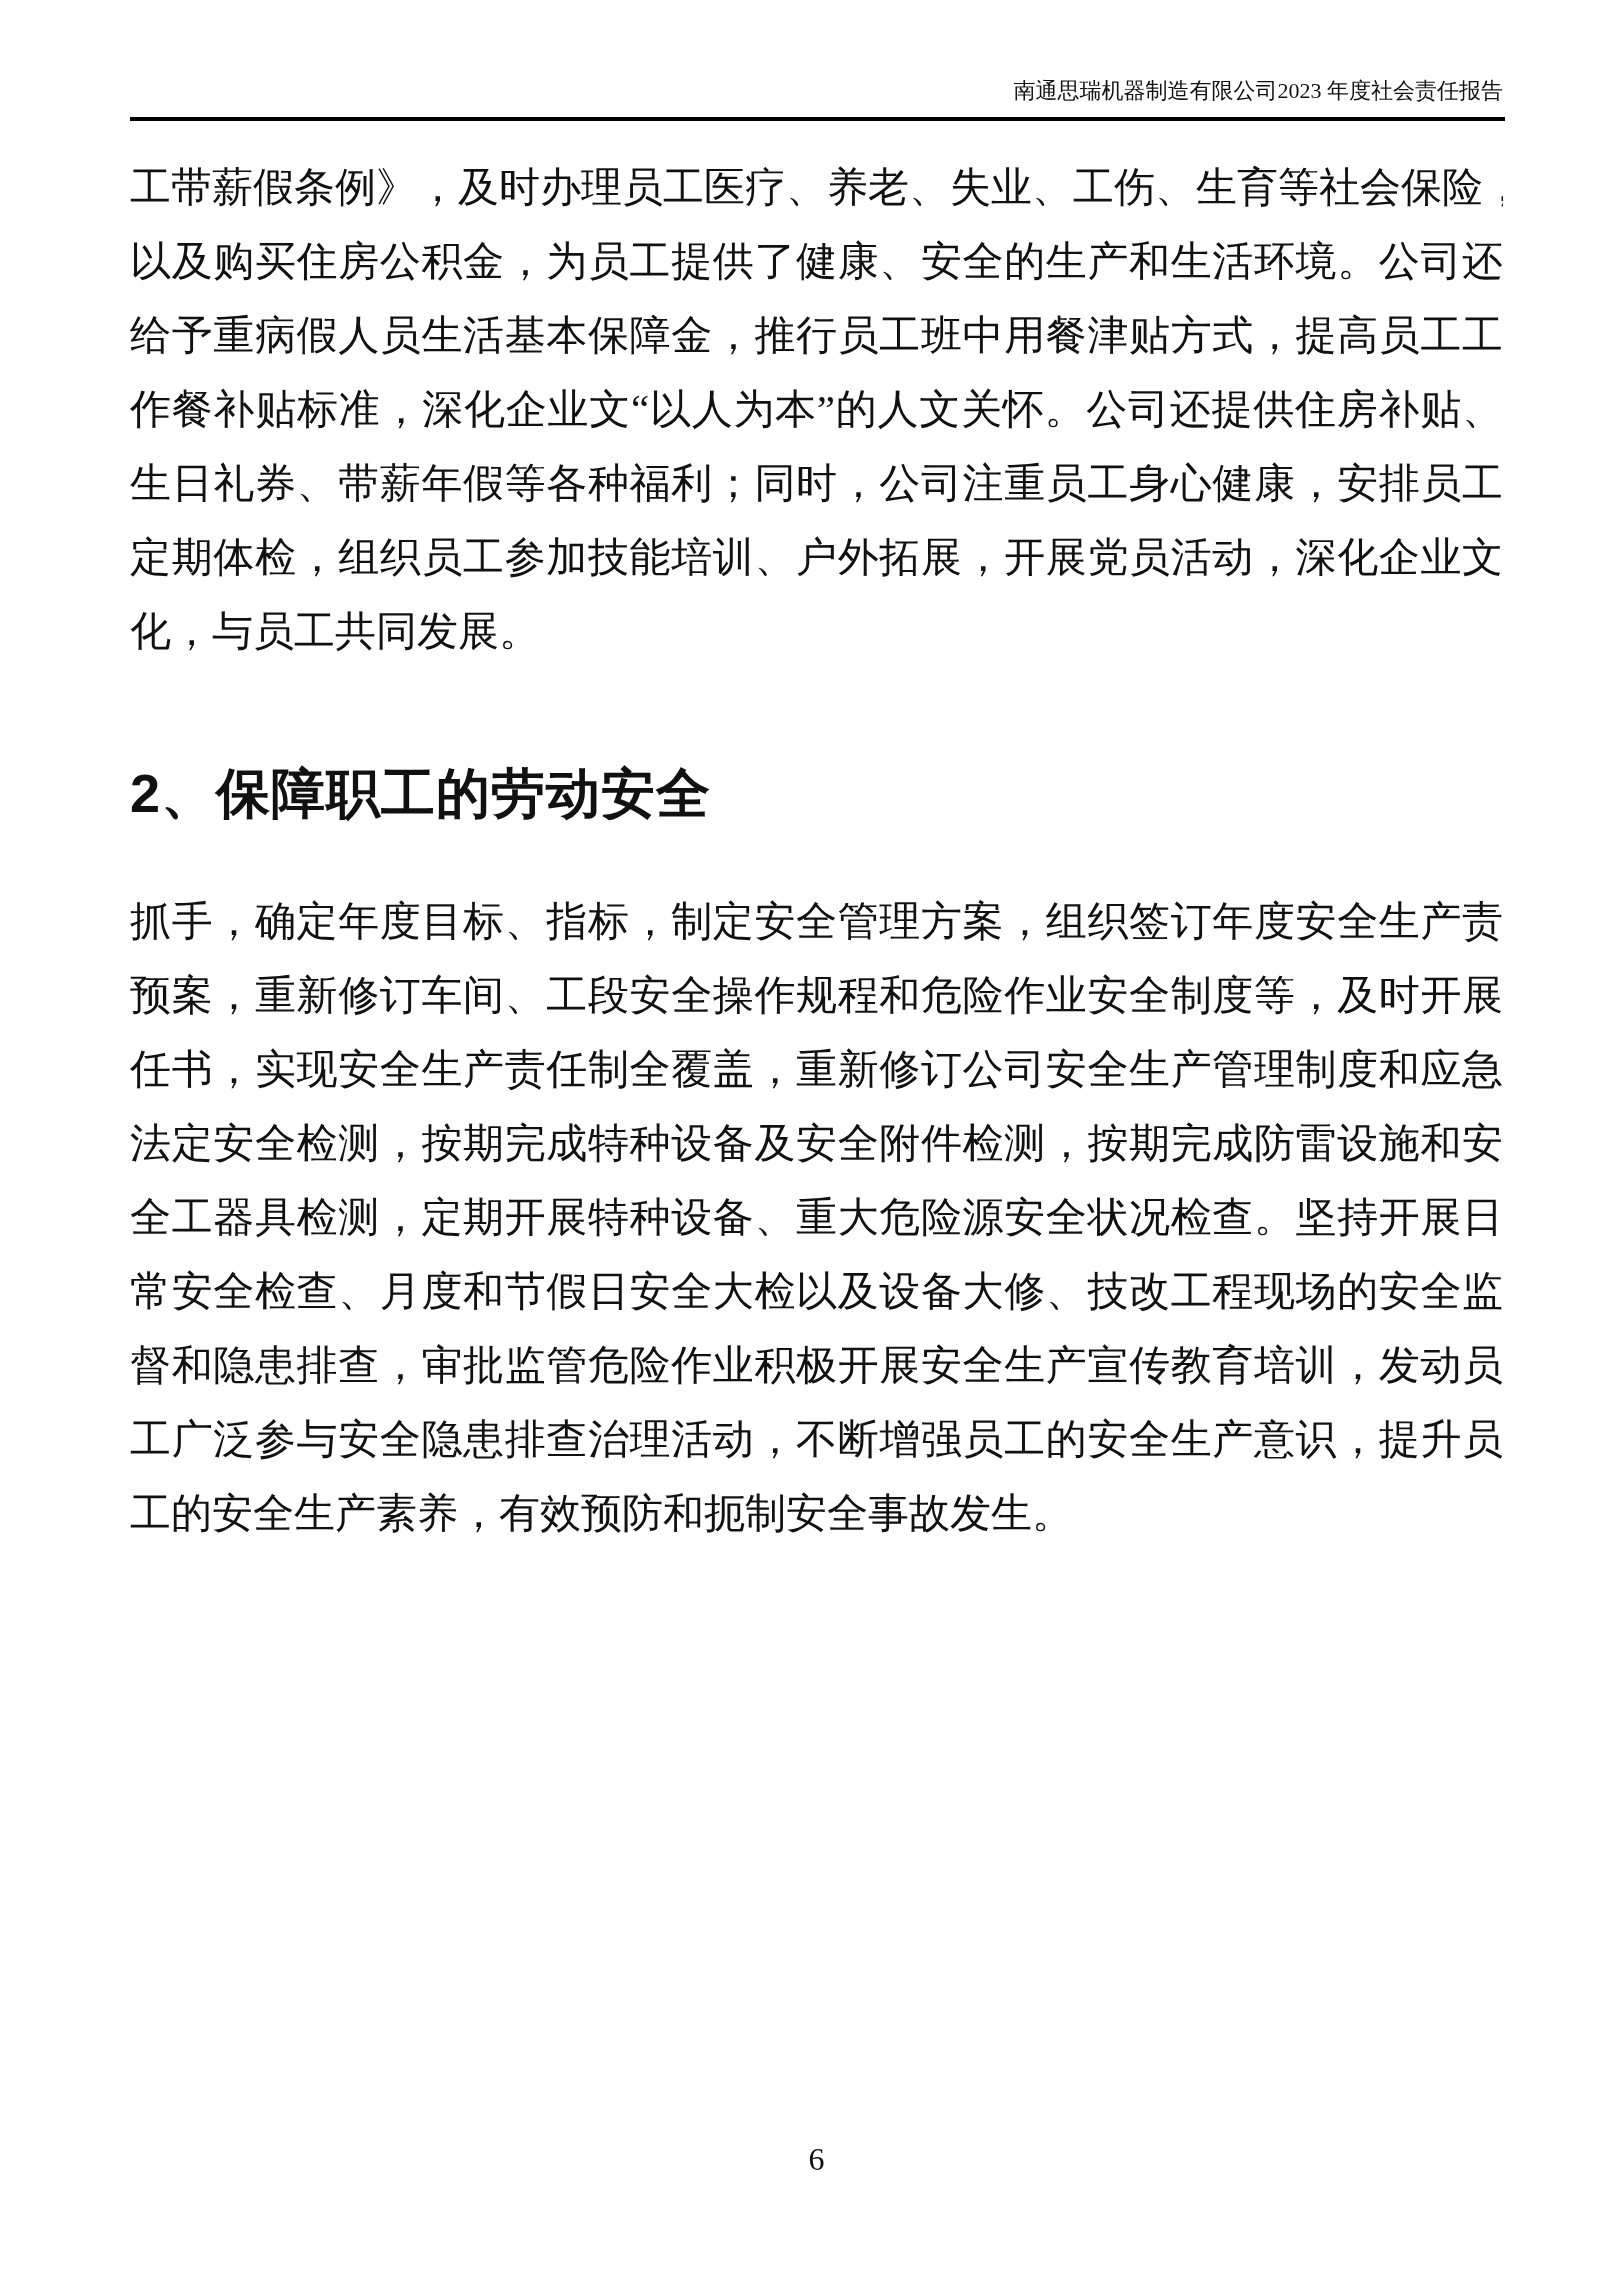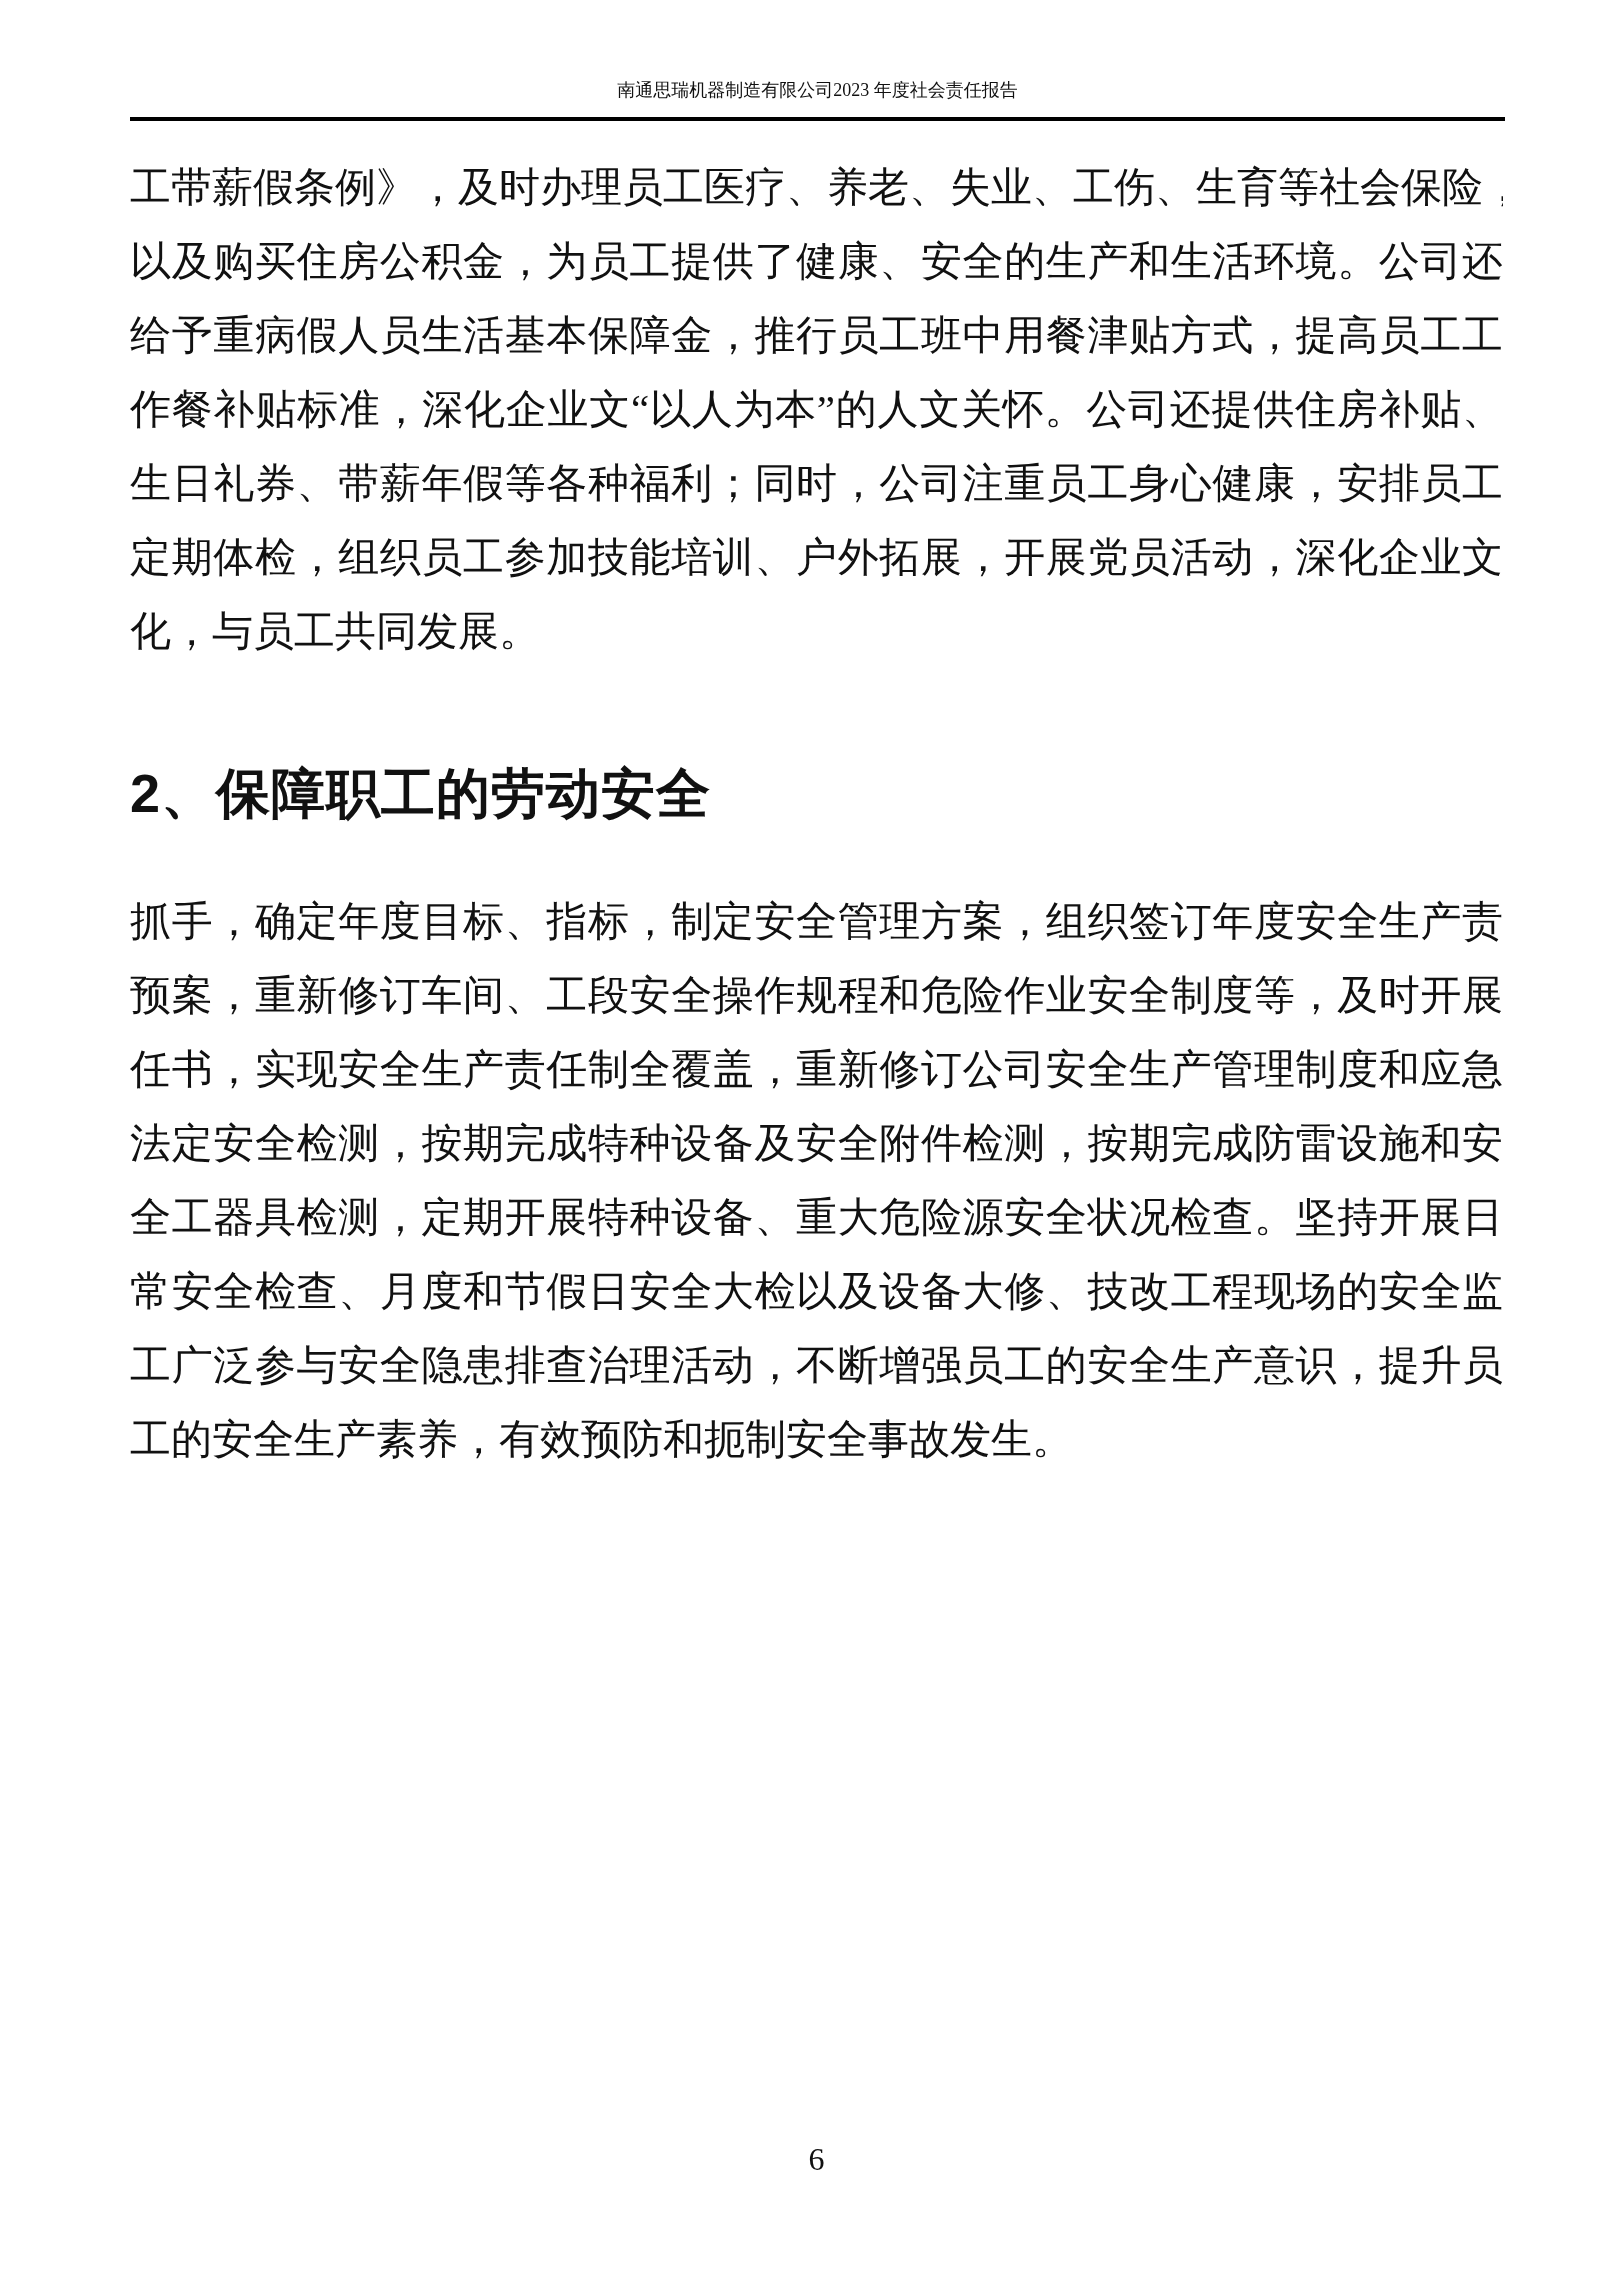--- a/index.html
+++ b/index.html
@@ -15,23 +15,23 @@
     overflow: hidden;
     font-family: "Liberation Serif", "DejaVu Serif", serif;
     color: #111111;
   }
   
   .header {
     margin: 0 116px 0 130px;
     padding: 74px 2px 9.8px 2px;
     border-bottom: 4.9px solid #000000;
     display: flex;
-    justify-content: center;
+    justify-content: flex-end;
     align-items: baseline;
-    font-size: 18px;
+    font-size: 22px;
     line-height: 33px;
     white-space: nowrap;
   }
   
   .content {
     margin: 0 118px 0 130px;
     padding-top: 29px;
   }
   .para .line {
     font-size: 41px;
@@ -96,20 +96,21 @@
 
     <div class="section-heading">2、保障职工的劳动安全</div>
 
     <div class="para second">
       <div class="line">抓手，确定年度目标、指标，制定安全管理方案，组织签订年度安全生产责</div>
       <div class="line">预案，重新修订车间、工段安全操作规程和危险作业安全制度等，及时开展</div>
       <div class="line">任书，实现安全生产责任制全覆盖，重新修订公司安全生产管理制度和应急</div>
       <div class="line">法定安全检测，按期完成特种设备及安全附件检测，按期完成防雷设施和安</div>
       <div class="line">全工器具检测，定期开展特种设备、重大危险源安全状况检查。坚持开展日</div>
       <div class="line">常安全检查、月度和节假日安全大检以及设备大修、技改工程现场的安全监</div>
+      <div class="line">督和隐患排查，审批监管危险作业积极开展安全生产宣传教育培训，发动员</div>
       <div class="line">工广泛参与安全隐患排查治理活动，不断增强员工的安全生产意识，提升员</div>
       <div class="line last">工的安全生产素养，有效预防和扼制安全事故发生。</div>
     </div>
 
   </div>
 
   <div class="footer">
     <span>6</span>
   </div>
 

